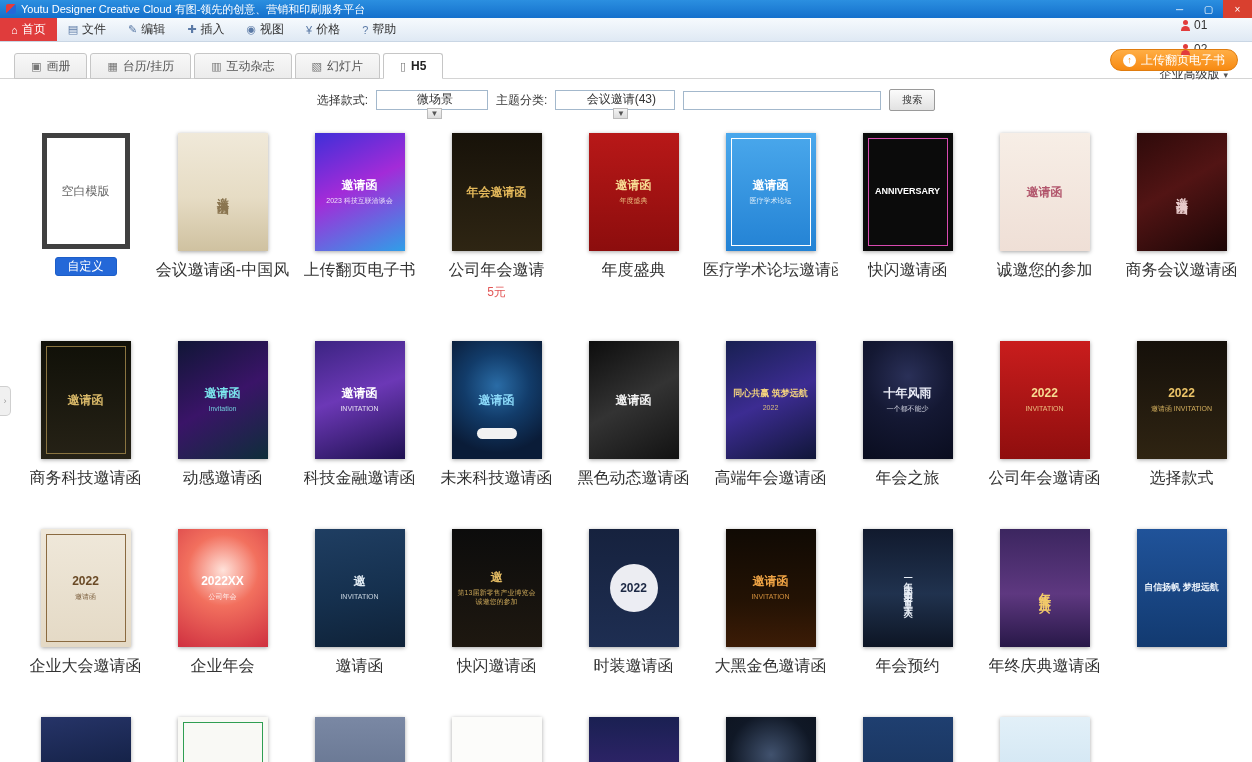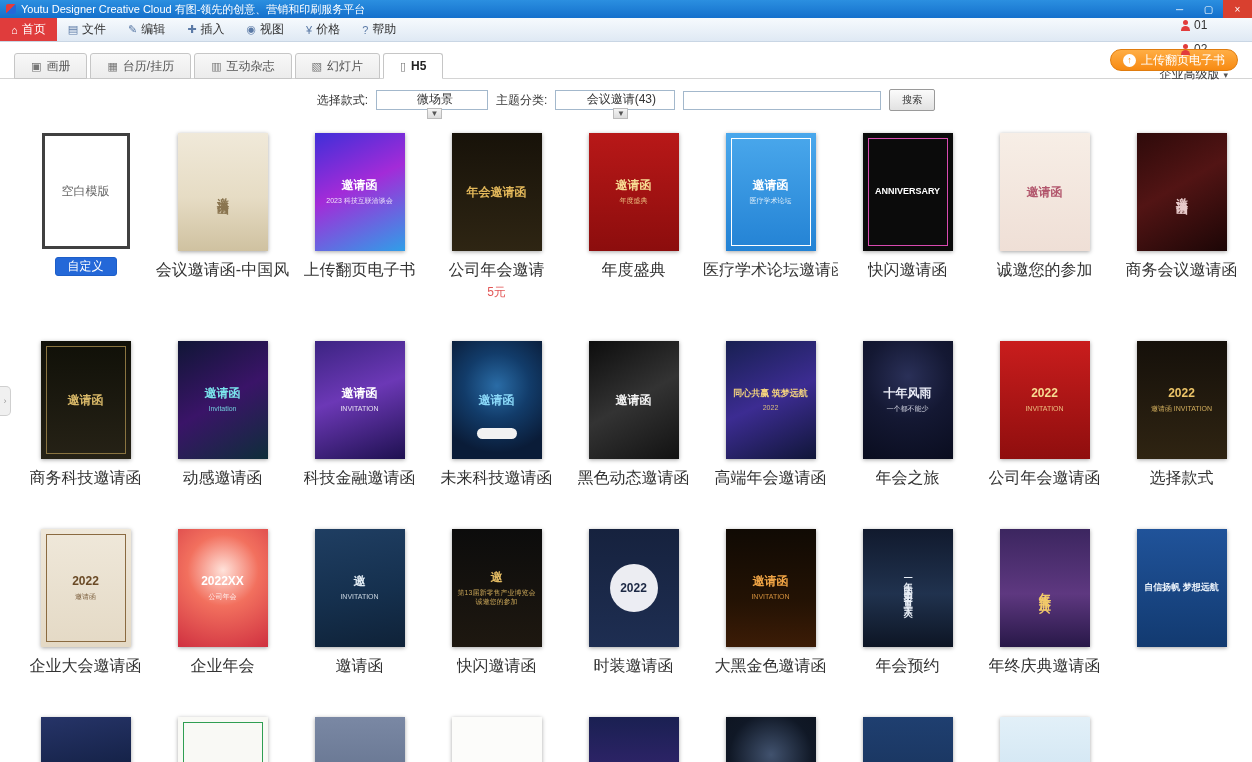--- a/index.html
+++ b/index.html
@@ -52,21 +52,21 @@
   .thumb { position:relative; width:90px; height:118px; display:flex; flex-direction:column; align-items:center; justify-content:center; gap:3px; box-shadow:0 1px 4px rgba(0,0,0,.35); overflow:hidden; text-align:center; cursor:pointer; }
   .tText { font-size:12px; font-weight:700; z-index:2; line-height:1.25; padding:0 3px; }
   .tText.vert { writing-mode:vertical-rl; letter-spacing:3px; }
   .tSub { font-size:7px; z-index:2; opacity:.85; padding:0 4px; line-height:1.3; }
   .frame { position:absolute; inset:5px; border:1px solid; pointer-events:none; z-index:1; }
   .circ { position:absolute; width:48px; height:48px; border-radius:50%; background:rgba(248,248,252,.95); z-index:1; }
   .pill { position:absolute; bottom:20px; width:40px; height:11px; border-radius:6px; background:#f2f2f2; z-index:2; }
   .cName { margin-top:9px; font-size:16px; color:#333; max-width:135px; white-space:nowrap; overflow:hidden; }
   .cPrice { margin-top:3px; font-size:12px; color:#e25555; }
 
-  .thumb.blank { background:#fff; border:3px solid #404040; box-shadow:none; width:88px; height:116px; }
+  .thumb.blank { background:#fff; border:5px solid #404040; box-shadow:none; width:88px; height:116px; }
   .blanktext { font-size:12px; color:#666; }
   .custombtn { margin-top:8px; height:19px; padding:0 12px; background:#2468d8; border:1px solid #1d5ec8; border-radius:3px; color:#fff; font-size:12px; cursor:pointer; }
 
   .edgetoggle { position:absolute; left:0; top:386px; width:11px; height:30px; background:#f0f0f0; border:1px solid #cfcfcf; border-left:none; border-radius:0 5px 5px 0; display:flex; align-items:center; justify-content:center; font-size:9px; color:#999; cursor:pointer; z-index:5; }
 </style>
 </head>
 <body>
 
 <div class="titlebar">
   <span class="appicon"></span>

